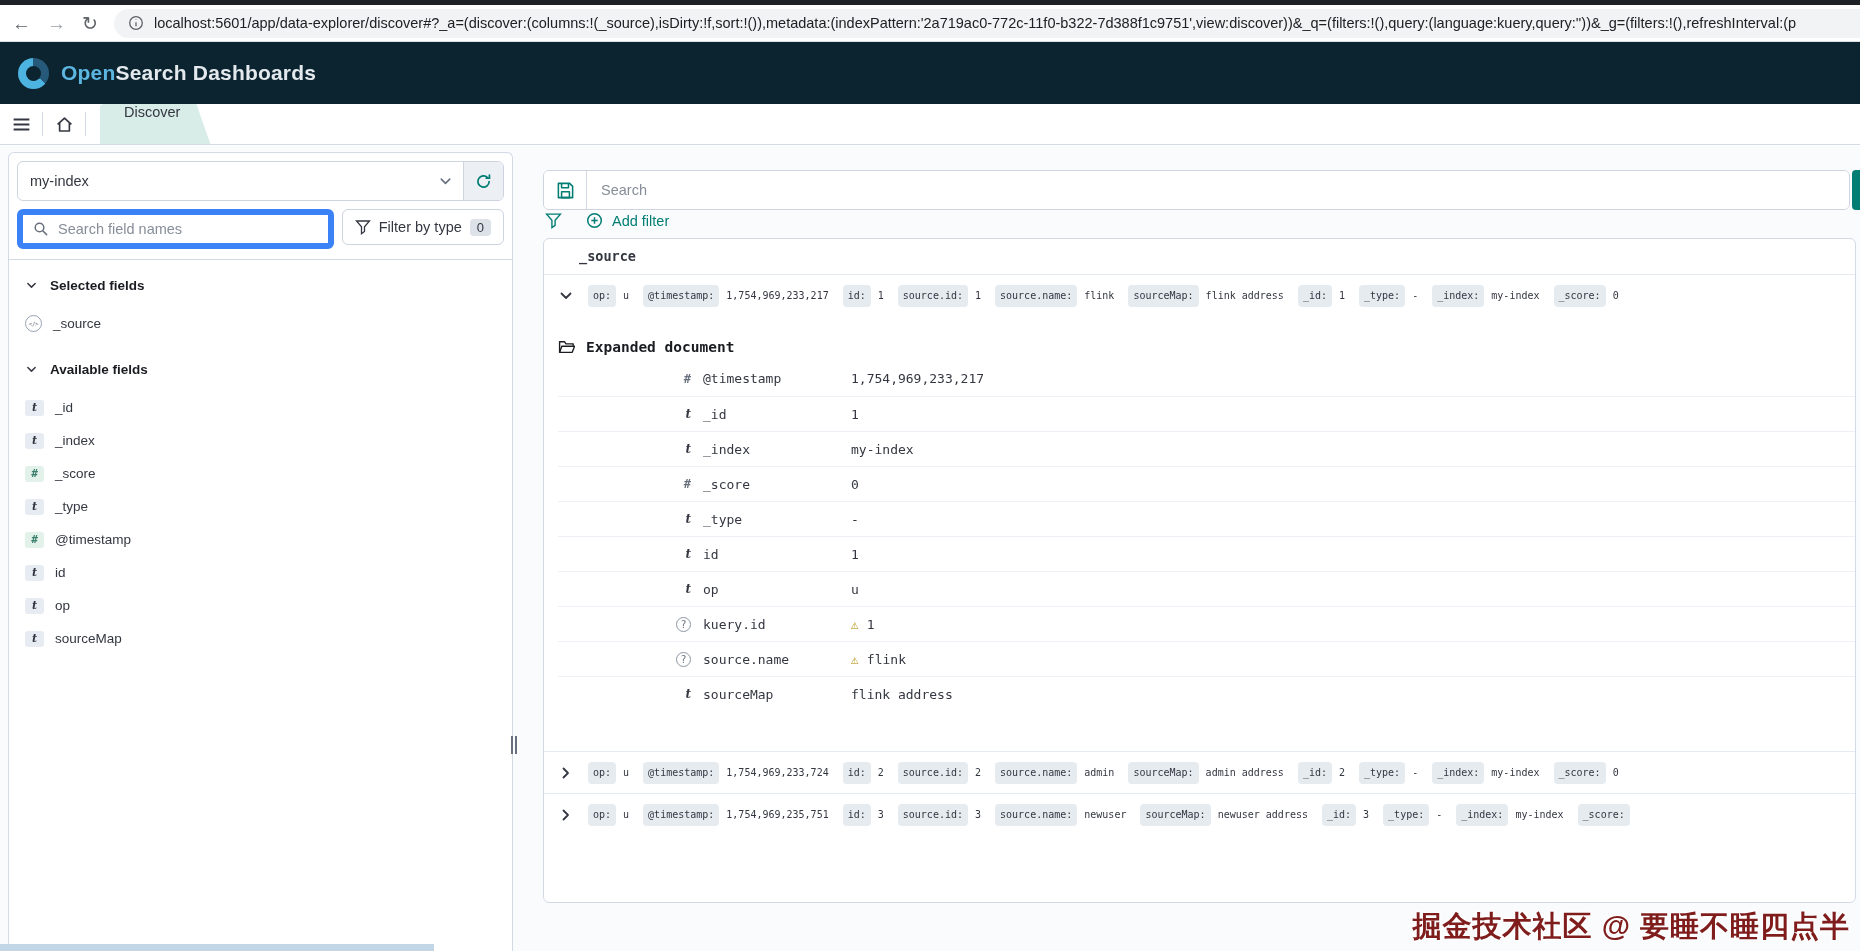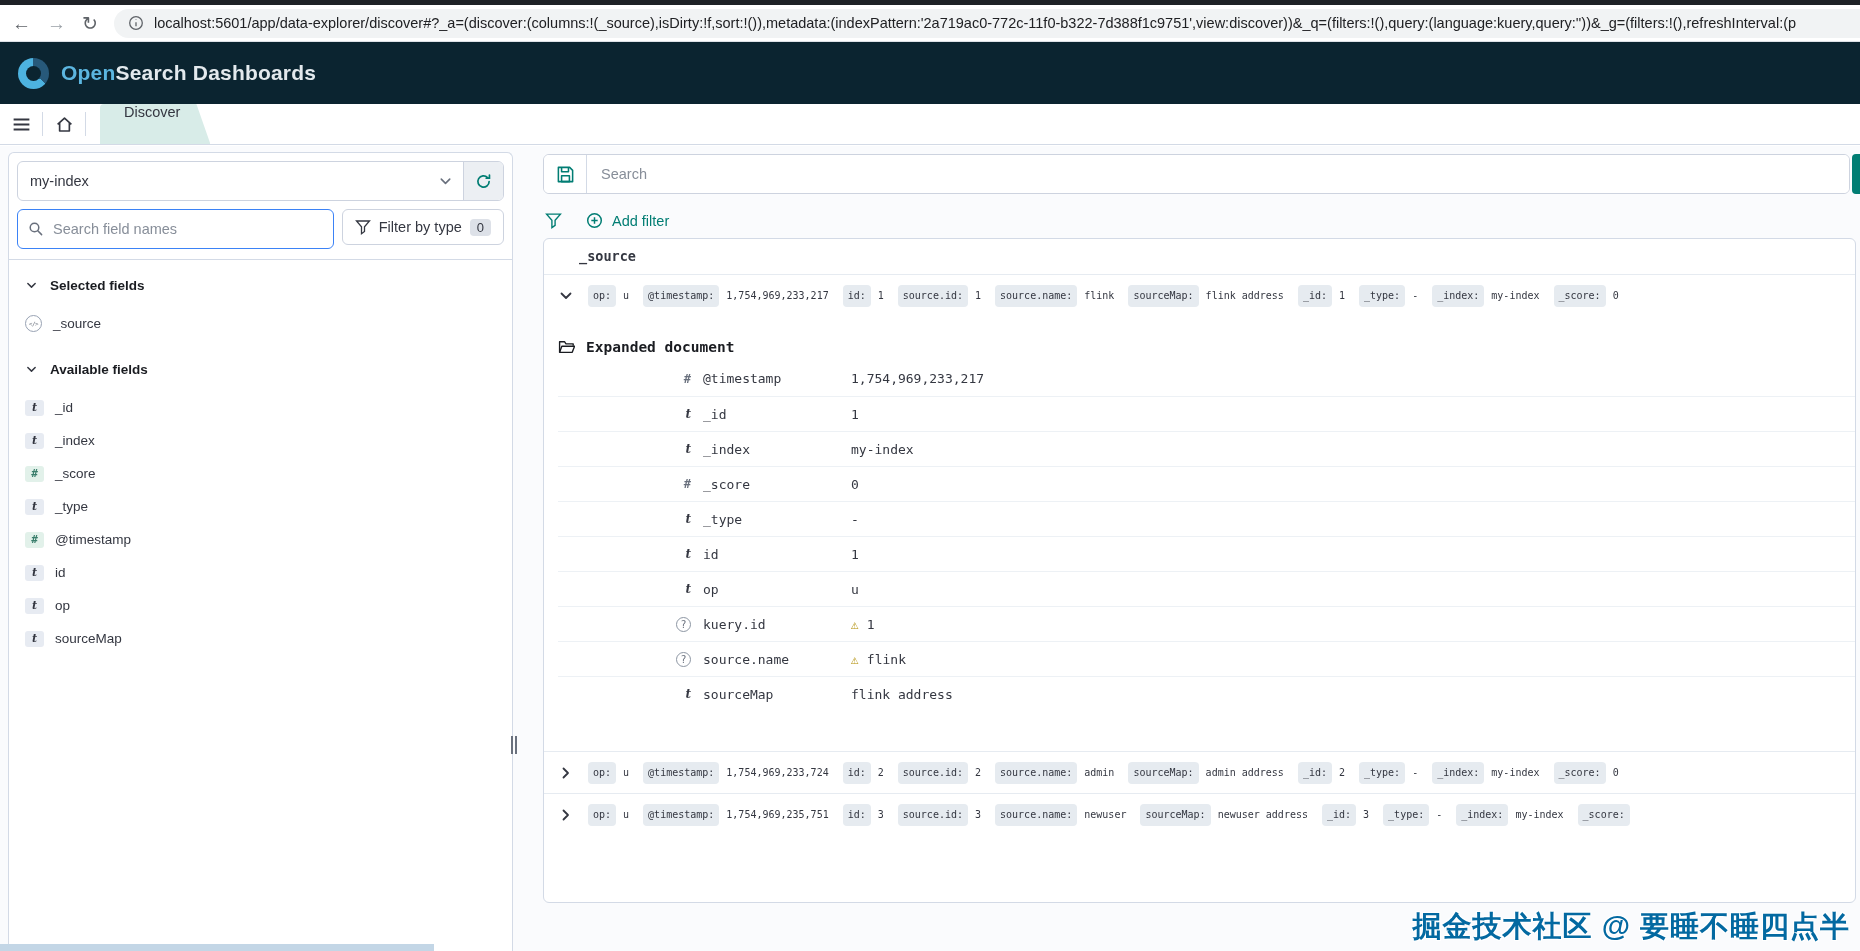--- a/index.html
+++ b/index.html
@@ -43,21 +43,21 @@
   .sidebar-panel { position:absolute; left:8px; top:6px; width:505px; bottom:0;
                    background:#fff; border:1px solid #d3dae6; border-bottom:none;
                    border-radius:6px 6px 0 0; overflow:hidden; }
   .side-pad { padding:8px 8px 0 8px; }
   .index-select-row { display:flex; height:40px; border:1px solid #cdd3df; border-radius:6px; overflow:hidden; background:#fff; }
   .index-select { flex:1; display:flex; align-items:center; padding:0 10px 0 12px; font-size:14.5px; cursor:pointer; }
   .index-select .spacer { flex:1; }
   .refresh-btn { width:40px; background:#eceff3; border:none; border-left:1px solid #cdd3df;
                  display:flex; align-items:center; justify-content:center; cursor:pointer; }
   .field-filter-row { display:flex; gap:8px; margin-top:8px; padding-bottom:10px; }
-  .search-fields { flex:1; height:40px; border:1px solid #3b82f6; border-radius:6px; background:#fff;
+  .search-fields { flex:1; height:40px; border:6px solid #3b82f6; border-radius:6px; background:#fff;
                    display:flex; align-items:center; gap:9px; padding:0 10px; }
   .search-fields input { border:none; outline:none; flex:1; font-size:14.5px; font-family:"Liberation Sans",sans-serif; background:transparent; }
   .search-fields input::placeholder, .query-input::placeholder { color:#878e99; }
   .filter-type-btn { height:36px; border:1px solid #cdd3df; border-radius:6px; background:#fff;
                      display:flex; align-items:center; gap:8px; padding:0 12px; font-size:14.5px; color:#343741; cursor:pointer; }
   .count-badge { background:#dde1e8; border-radius:4px; padding:1px 7px; font-size:13px; }
   .fields-divider { border-top:1px solid #d3dae6; }
   .fields-area { padding:18px 16px; }
   .section-head { display:flex; align-items:center; gap:12px; font-size:13.5px; font-weight:bold; color:#1a1c21; cursor:pointer; }
   .field-list { margin:14px 0 22px 0; }
@@ -70,21 +70,21 @@
            width:17px; height:17px; color:#69707d; }
   .ficon-source { font-size:6px; font-family:"DejaVu Sans Mono",monospace; letter-spacing:-.5px; }
   .ficon-unknown { font-size:10px; }
 
   .panel-resizer { position:absolute; left:509px; top:590px; width:10px; height:18px; cursor:col-resize;
                    display:flex; gap:2px; justify-content:center; }
   .panel-resizer i { width:2px; height:100%; background:#69707d; }
 
   
   .main { position:absolute; left:537px; right:0; top:0; bottom:0; }
-  .search-row { position:absolute; top:8px; left:6px; right:10px; height:40px; }
+  .search-row { position:absolute; top:24px; left:6px; right:10px; height:40px; }
   .search-bar { height:40px; border:1px solid #cdd3df; border-radius:6px; background:#fff;
                 display:flex; overflow:hidden; }
   .save-cell { width:43px; border:none; border-right:1px solid #d3dae6; background:#fff;
                display:flex; align-items:center; justify-content:center; cursor:pointer; }
   .query-input { flex:1; border:none; outline:none; padding:0 14px; font-size:14.5px;
                  font-family:"Liberation Sans",sans-serif; }
   .update-sliver { position:absolute; right:-10px; top:0; width:8px; height:40px; background:#017d73; border-radius:4px 0 0 4px; }
   .filter-row { position:absolute; top:66px; left:8px; display:flex; align-items:flex-start; gap:24px; }
   .add-filter { display:flex; align-items:center; gap:9px; background:none; border:none;
                 color:#017d73; font-size:14.5px; font-family:"Liberation Sans",sans-serif; cursor:pointer; }
@@ -118,21 +118,21 @@
   .exp-ic { width:133px; display:flex; justify-content:flex-end; }
   .exp-ic .ficon { background:none; margin:0; width:auto; height:auto; border-radius:0; font-size:12px; }
   .exp-ic .ficon-number { color:#69707d; }
   .exp-ic .ficon-unknown { border:1px solid #8d96a3; border-radius:50%; width:15px; height:15px; font-size:10px; }
   .exp-name { margin-left:12px; width:148px; color:#343741; }
   .exp-val { color:#343741; display:flex; align-items:center; }
   .warn { color:#b08c00; margin-right:8px; font-size:13px; }
 
   .bottom-scrollbar { position:absolute; left:0; bottom:0; width:434px; height:7px; background:#c3d6e6; }
   .watermark { position:absolute; right:10px; bottom:4px; font-size:29px; font-weight:bold;
-               color:#0369a1; letter-spacing:1px; font-family:sans-serif;
+               color:#7f1d1d; letter-spacing:1px; font-family:sans-serif;
                text-shadow:-1px -1px 0 #fff, 1px -1px 0 #fff, -1px 1px 0 #fff, 1px 1px 0 #fff; }
 </style>
 </head>
 <body>
 
 <div class="top-strip"></div>
 
 <div class="browser-bar">
   <span class="nav-ic">←</span>
   <span class="nav-ic fwd">→</span>

